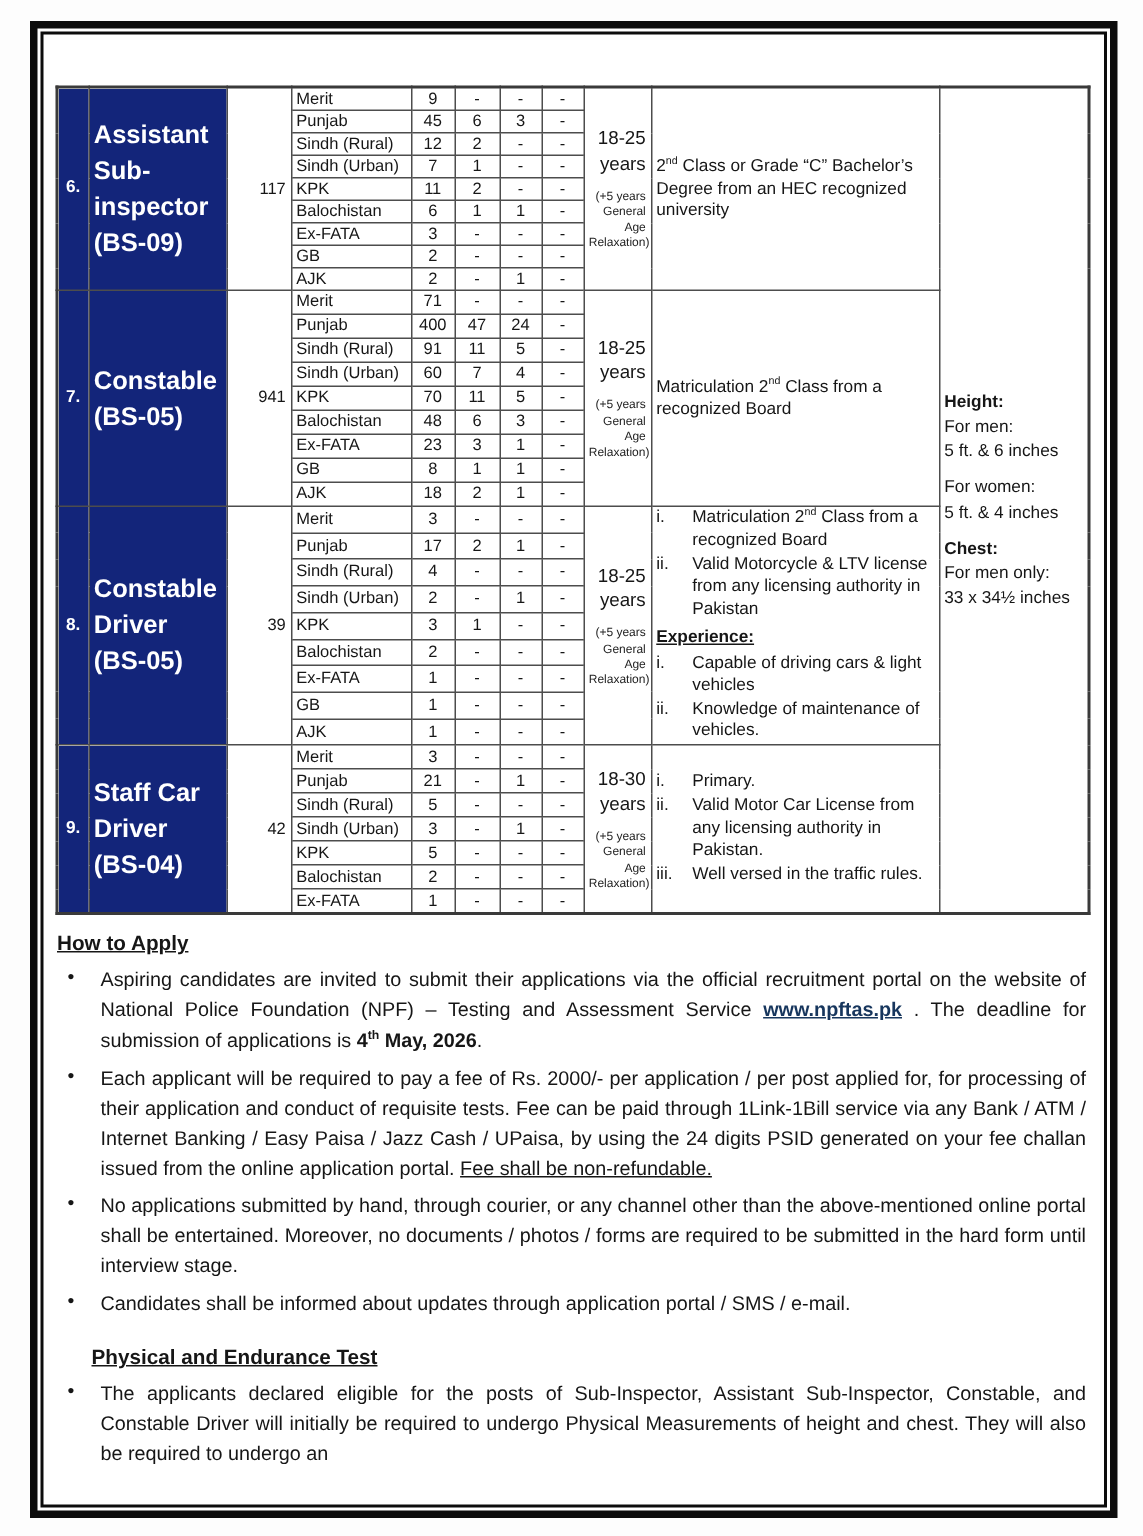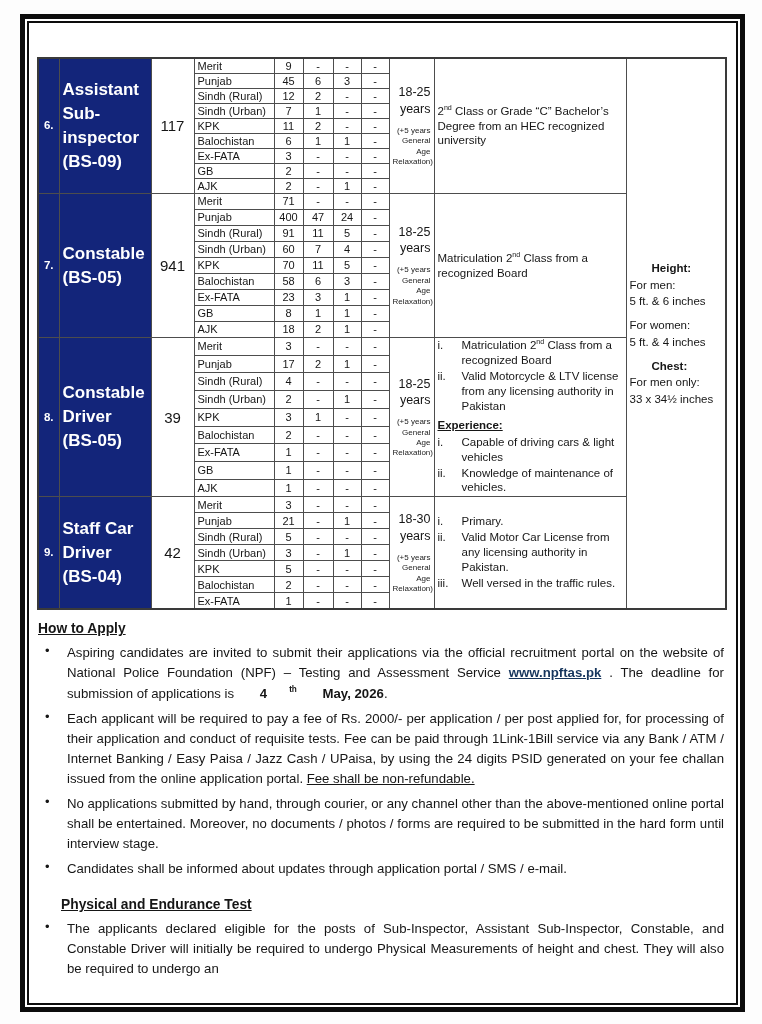--- a/index.html
+++ b/index.html
@@ -29,21 +29,21 @@
   tr.g0 td{height:14px}
   tr.g1 td{height:15px}
   tr.g2 td{height:16px}
   tr.g3 td{height:15px}
   td.blue{
     background:var(--navy,#13257a);color:#fff;font-weight:bold;
     border-color:#dfe3ef;
   }
   td.serial{text-align:center;font-size:11.5px;}
   td.post{text-align:left;white-space:pre-line;padding:0 4px 0 7px;font-size:17px;line-height:1.4;}
-  td.total{text-align:center;font-size:15px;}
+  td.total{text-align:right;font-size:11px;}
   td.region{text-align:left;padding-left:6px;}
   td.val{text-align:center;}
   td.age{text-align:right;}
   .age-range{font-size:12.5px;line-height:1.3;white-space:pre-line;}
   .age-note{font-size:8px;line-height:1.3;white-space:pre-line;margin-top:9px;color:#222;}
   td.qual{font-size:11.5px;line-height:1.3;padding:4px 7px;text-align:left;}
   td.qual.top{vertical-align:top;}
   .ritem{display:flex;margin:0 0 1px 0;}
   .rn{flex:none;width:24px;}
   .rtext{flex:1;}
@@ -55,21 +55,21 @@
   .sections{margin:11px 12px 0 9px;}
   .sec-heading{
     font-size:13.8px;font-weight:bold;text-decoration:underline;
     margin:0 0 7px 0;
   }
   .sec2 .sec-heading{margin-top:18px;padding-left:23px;}
   ul.blist{list-style:none;margin:0;padding:0;font-size:13.2px;}
   ul.blist li{display:flex;margin:0 0 5px 0;}
   ul.blist li::before{content:"\2022";flex:none;width:22px;padding-left:7px;font-size:13px;}
   .btext{flex:1;text-align:justify;line-height:1.52;}
-  .b{font-weight:bold;margin-left:22px;}
+  .b{font-weight:bold;}
   .u{text-decoration:underline;}
   .link{color:var(--link,#17365d);font-weight:bold;text-decoration:underline;cursor:pointer;}
   sup{font-size:0.62em;vertical-align:super;line-height:0;}
 </style>
 </head>
 <body>
 
 <div class="page">
   <div class="frame-outer">
     <div class="frame-inner">
@@ -223,21 +223,21 @@
             </tr>
             <tr class="g1">
               <td class="region">KPK</td>
               <td class="val">70</td>
               <td class="val">11</td>
               <td class="val">5</td>
               <td class="val">-</td>
             </tr>
             <tr class="g1">
               <td class="region">Balochistan</td>
-              <td class="val">58</td>
+              <td class="val">48</td>
               <td class="val">6</td>
               <td class="val">3</td>
               <td class="val">-</td>
             </tr>
             <tr class="g1">
               <td class="region">Ex-FATA</td>
               <td class="val">23</td>
               <td class="val">3</td>
               <td class="val">1</td>
               <td class="val">-</td>

